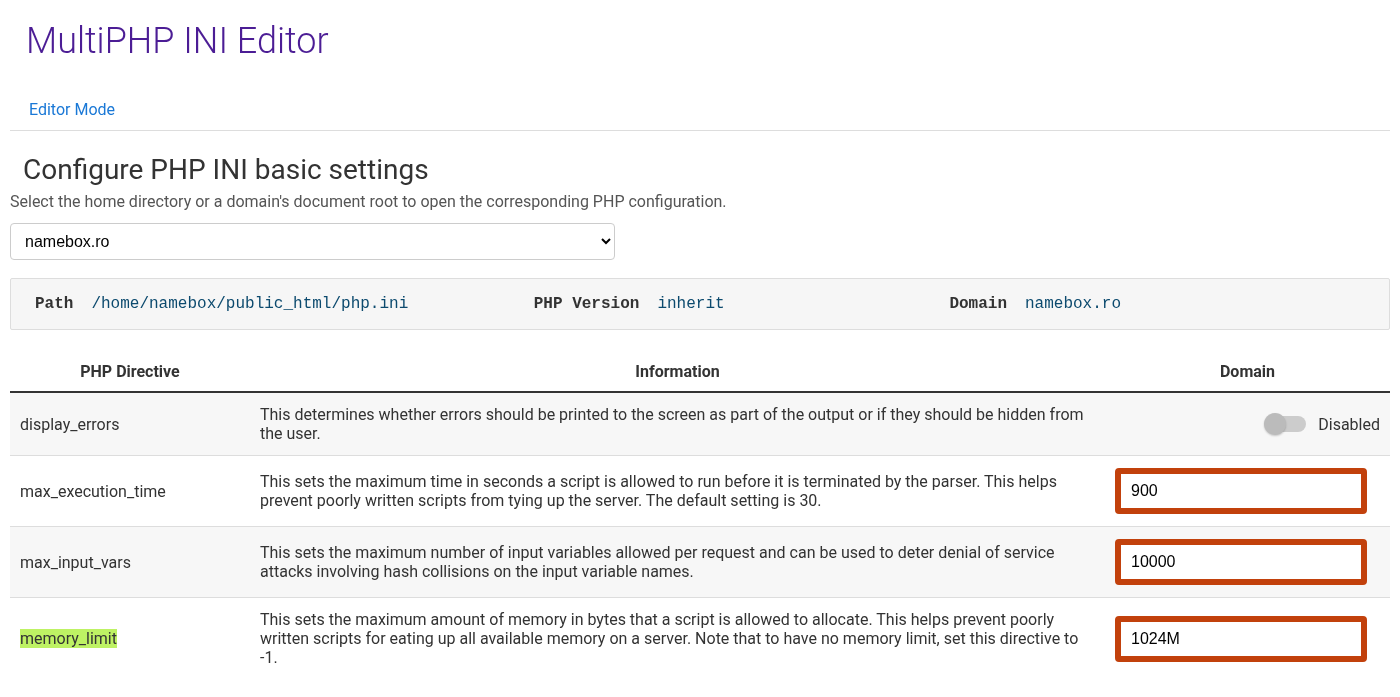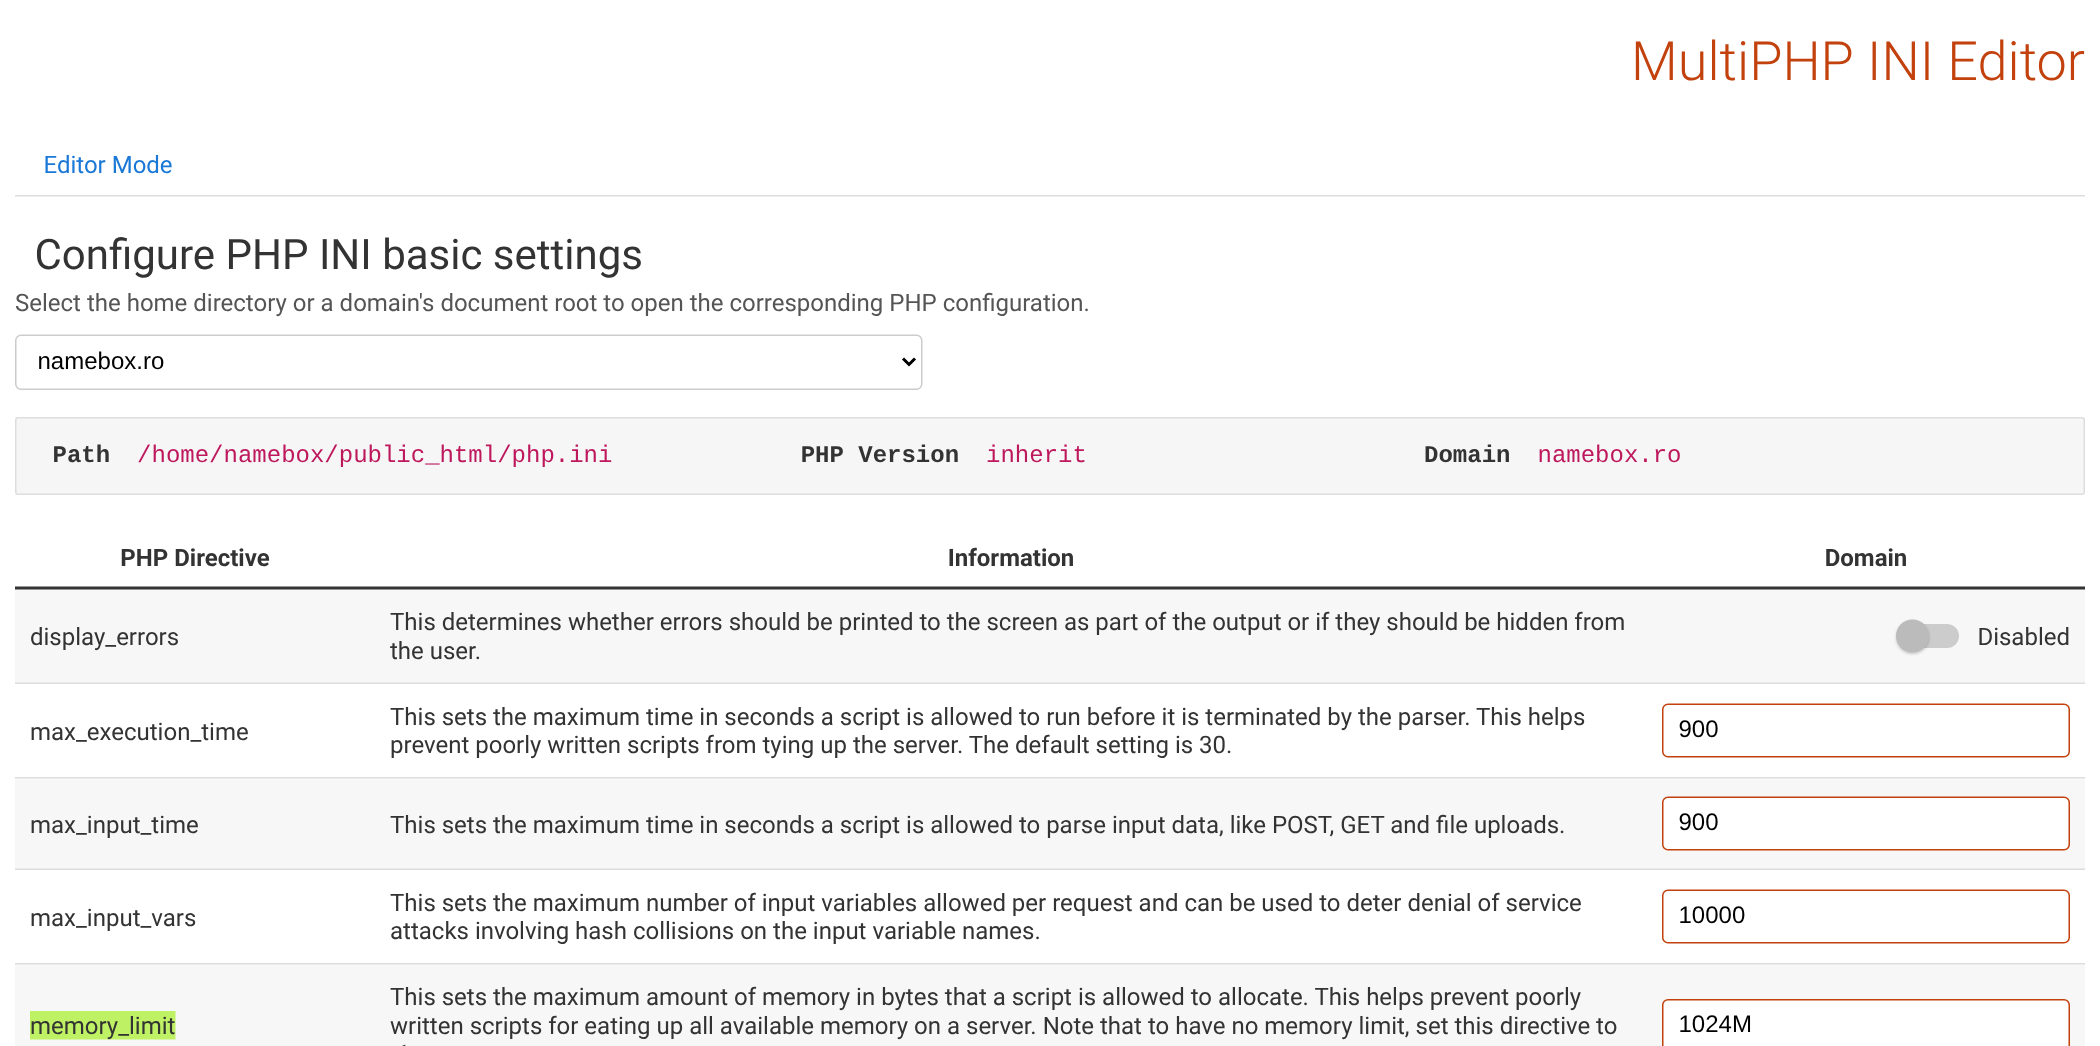--- a/index.html
+++ b/index.html
@@ -6,23 +6,22 @@
   body {
     margin: 0;
     font-family: -apple-system, BlinkMacSystemFont, "Segoe UI", Roboto, "Helvetica Neue", Arial, sans-serif;
     color: #333;
     background: #fff;
     padding: 10px 10px 0 10px;
   }
   h1.page-title {
     font-size: 36px;
     font-weight: 300;
-    color: #c2410c;
-    margin: 10px 0 24px 4px;
-    text-align: right;
+    color: #4c1d95;
+    margin: 10px 0 24px 16px;
   }
   .tabs {
     border-bottom: 1px solid #ddd;
     display: flex;
   }
   .tab {
     padding: 12px 18px;
     font-size: 16px;
     cursor: pointer;
     border: 1px solid transparent;
@@ -70,21 +69,21 @@
     font-size: 16px;
   }
   .info-seg {
     flex: 1;
     display: flex;
     gap: 18px;
     font-family: Liberation Mono, monospace;
   }
   .info-seg.path { flex: 1.2; }
   .info-label { font-weight: 700; color: #333; }
-  .info-value { color: #be185d; }
+  .info-value { color: #0c4a6e; }
 
   table.directives {
     width: 100%;
     border-collapse: collapse;
     margin-top: 22px;
     font-size: 16px;
   }
   table.directives thead th {
     text-align: center;
     font-weight: 700;
@@ -95,24 +94,24 @@
     padding: 12px 10px;
     border-top: 1px solid #ddd;
     vertical-align: middle;
   }
   table.directives tbody tr:nth-child(odd) td {
     background: #f7f7f7;
   }
   .col-directive { width: 240px; }
   .col-setting { width: 285px; }
   .setting-input {
-    width: 272px;
+    width: 252px;
     padding: 8px 10px;
     font-size: 16px;
-    border: 1px solid #c2410c;
+    border: 6px solid #c2410c;
     border-radius: 4px;
   }
   .toggle-wrap {
     display: flex;
     align-items: center;
     gap: 12px;
     justify-content: flex-end;
   }
   .toggle {
     width: 40px;
@@ -195,25 +194,20 @@
             <span class="toggle-label">Disabled</span>
           </div>
         </td>
       </tr>
       <tr>
         <td>max_execution_time</td>
         <td>This sets the maximum time in seconds a script is allowed to run before it is terminated by the parser. This helps prevent poorly written scripts from tying up the server. The default setting is 30.</td>
         <td><input type="text" class="setting-input" value="900" style=""></td>
       </tr>
       <tr>
-        <td>max_input_time</td>
-        <td>This sets the maximum time in seconds a script is allowed to parse input data, like POST, GET and file uploads.</td>
-        <td><input type="text" class="setting-input" value="900" style=""></td>
-      </tr>
-      <tr>
         <td>max_input_vars</td>
         <td>This sets the maximum number of input variables allowed per request and can be used to deter denial of service attacks involving hash collisions on the input variable names.</td>
         <td><input type="text" class="setting-input" value="10000" style=""></td>
       </tr>
       <tr>
         <td><span class="highlighted">memory_limit</span></td>
         <td>This sets the maximum amount of memory in bytes that a script is allowed to allocate. This helps prevent poorly written scripts for eating up all available memory on a server. Note that to have no memory limit, set this directive to -1.</td>
         <td><input type="text" class="setting-input" value="1024M" style=""></td>
       </tr>
     </tbody>

